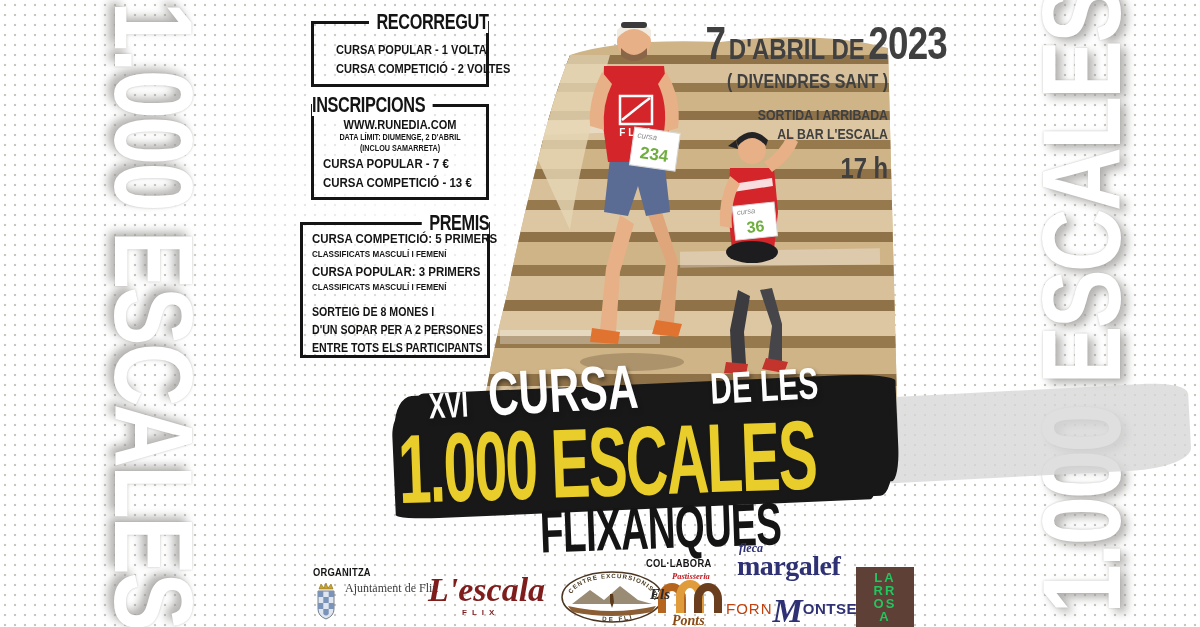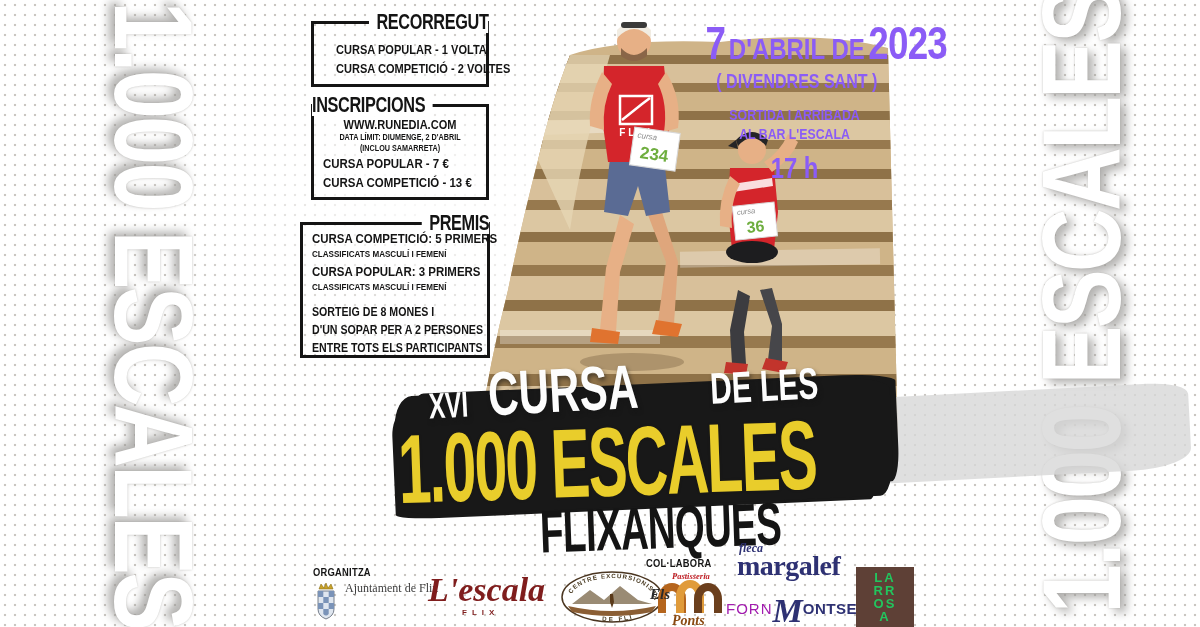--- a/index.html
+++ b/index.html
@@ -51,21 +51,21 @@
   .ins-sm  { font-size:8.5px; line-height:11px; }
   .box-ins .price { font-size:13.5px; line-height:19px; margin-left:9px; }
 
   .box-pre { left:300px; top:222px; width:190px; height:136px; padding:5px 0 0 9px; }
   .pre-main { font-size:13.5px; line-height:17px; }
   .pre-sub  { font-size:9.5px;  line-height:13px; margin-bottom:3px; }
   .pre-raffle { font-size:12.5px; line-height:18px; }
   .pre-gap { height:7px; }
 
   
-  .date-block { position:absolute; z-index:6; left:660px; top:16px; width:228px; text-align:center; color:#8b5cf6; }
+  .date-block { position:absolute; z-index:6; left:660px; top:16px; width:228px; text-align:right; color:#404040; }
   .date-l1 { font-weight:bold; transform:scaleX(.8); transform-origin:right; white-space:nowrap; }
   .date-day, .date-year { font-size:46px; letter-spacing:-1px; }
   .date-month { font-size:30px; }
   .date-l2 { font-weight:bold; font-size:20px; margin-top:0px; transform:scaleX(.8); transform-origin:right; }
   .date-l3 { font-weight:bold; font-size:15px; margin-top:12px; line-height:19px; transform:scaleX(.82); transform-origin:right; }
   .date-time { font-weight:bold; font-size:29px; margin-top:9px; transform:scaleX(.82); transform-origin:right; }
 
   
   .photo { position:absolute; z-index:2; left:420px; top:0; width:480px; height:445px; }
 
@@ -114,21 +114,21 @@
 
   .centre { position:absolute; z-index:6; left:560px; top:570px; }
 
   .ponts { position:absolute; z-index:6; left:646px; top:569px; }
 
   .margalef { position:absolute; z-index:6; left:737px; top:543px; color:#2e3173; }
   .margalef-top { font-family:"Liberation Serif", serif; font-style:italic; font-weight:bold; font-size:12px; line-height:10px; margin-left:2px; }
   .margalef-name { font-family:"Liberation Serif", serif; font-weight:bold; font-size:28px; line-height:26px; letter-spacing:-.5px; }
 
   .forn { position:absolute; z-index:6; left:726px; top:592px; white-space:nowrap; }
-  .forn-prefix { font-size:15px; color:#a21caf; letter-spacing:1px; vertical-align:6px; }
+  .forn-prefix { font-size:15px; color:#c2410c; letter-spacing:1px; vertical-align:6px; }
   .forn-m { font-family:"Liberation Serif", serif; font-style:italic; font-weight:bold; font-size:34px; color:#2e3173; vertical-align:-2px; }
   .forn-name { font-size:15px; font-weight:bold; color:#2e3173; letter-spacing:.5px; vertical-align:6px; }
 
   .larrosa { position:absolute; z-index:6; left:856px; top:567px; width:58px; height:60px; background:#5e4036;
              color:#22c55e; font-weight:bold; font-size:13px; line-height:13px; letter-spacing:2px;
              display:flex; flex-direction:column; align-items:center; justify-content:center; text-align:center; }
 </style>
 </head>
 <body>
 

